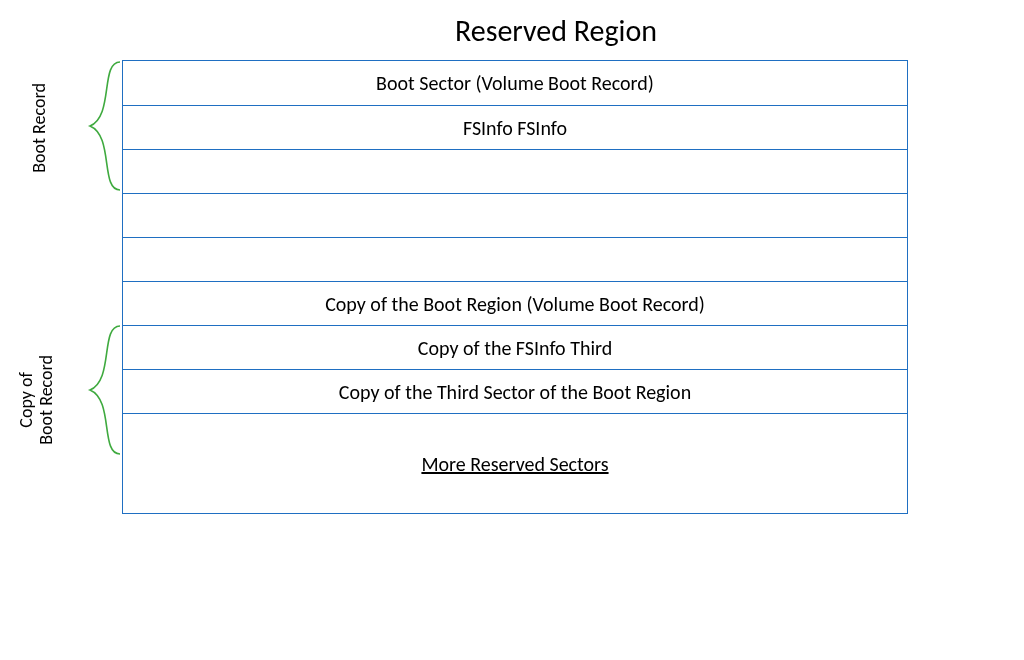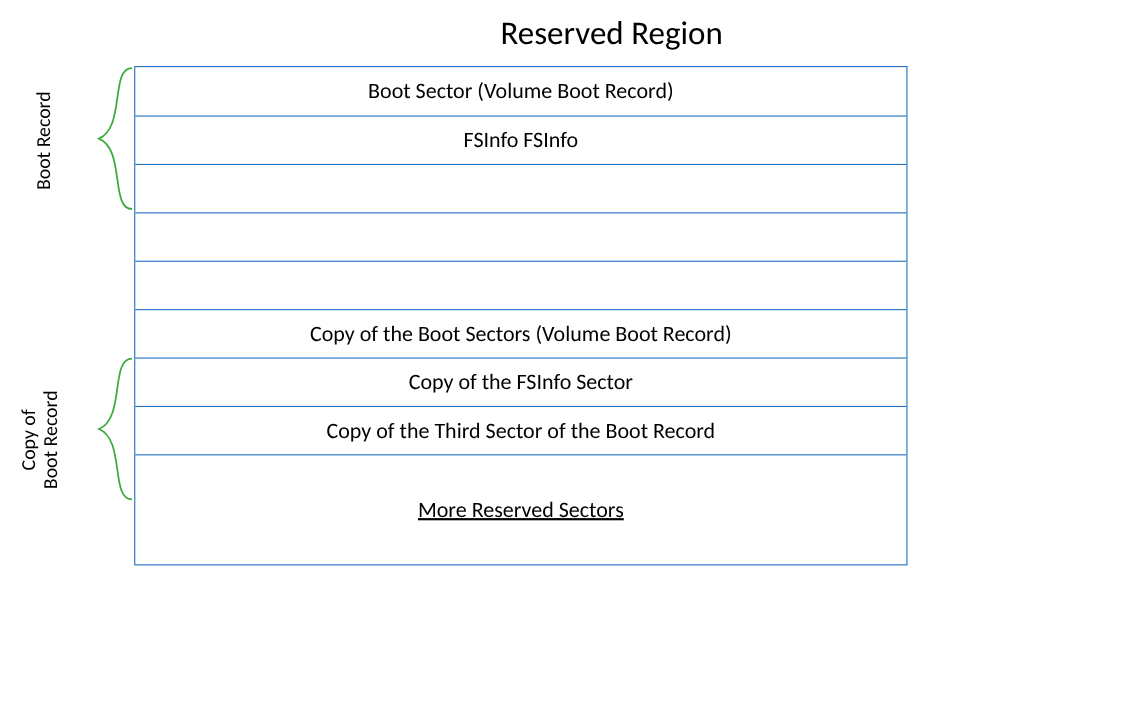--- a/index.html
+++ b/index.html
@@ -23,21 +23,21 @@
     width: 1024px;
     text-align: center;
     font-size: 30px;
     font-weight: 400;
     padding-left: 44px;
   }
   .table {
     position: absolute;
     left: 122px;
     top: 60px;
-    width: 703px;
+    width: 786px;
     border: 1.5px solid #1f6fc2;
     box-sizing: border-box;
     text-align: right;
   }
   .row {
     height: 44px;
     border-top: 1.5px solid #1f6fc2;
     display: flex;
     align-items: center;
     justify-content: center;
@@ -102,19 +102,19 @@
     <span>Copy of</span><br>
     <span>Boot Record</span>
   </div>
 
   <div class="table">
     <div class="row">Boot Sector (Volume Boot Record)</div>
     <div class="row">FSInfo FSInfo</div>
     <div class="row"></div>
     <div class="row"></div>
     <div class="row"></div>
-    <div class="row">Copy of the Boot Sectors (Volume Boot Record)</div>
-    <div class="row">Copy of the FSInfo Sector</div>
-    <div class="row">Copy of the Third Sector of the Boot Record</div>
+    <div class="row">Copy of the Boot Region (Volume Boot Record)</div>
+    <div class="row">Copy of the FSInfo Third</div>
+    <div class="row">Copy of the Third Sector of the Boot Region</div>
     <div class="row big">More Reserved Sectors</div>
   </div>
 
 </div>
 
 </body></html>

